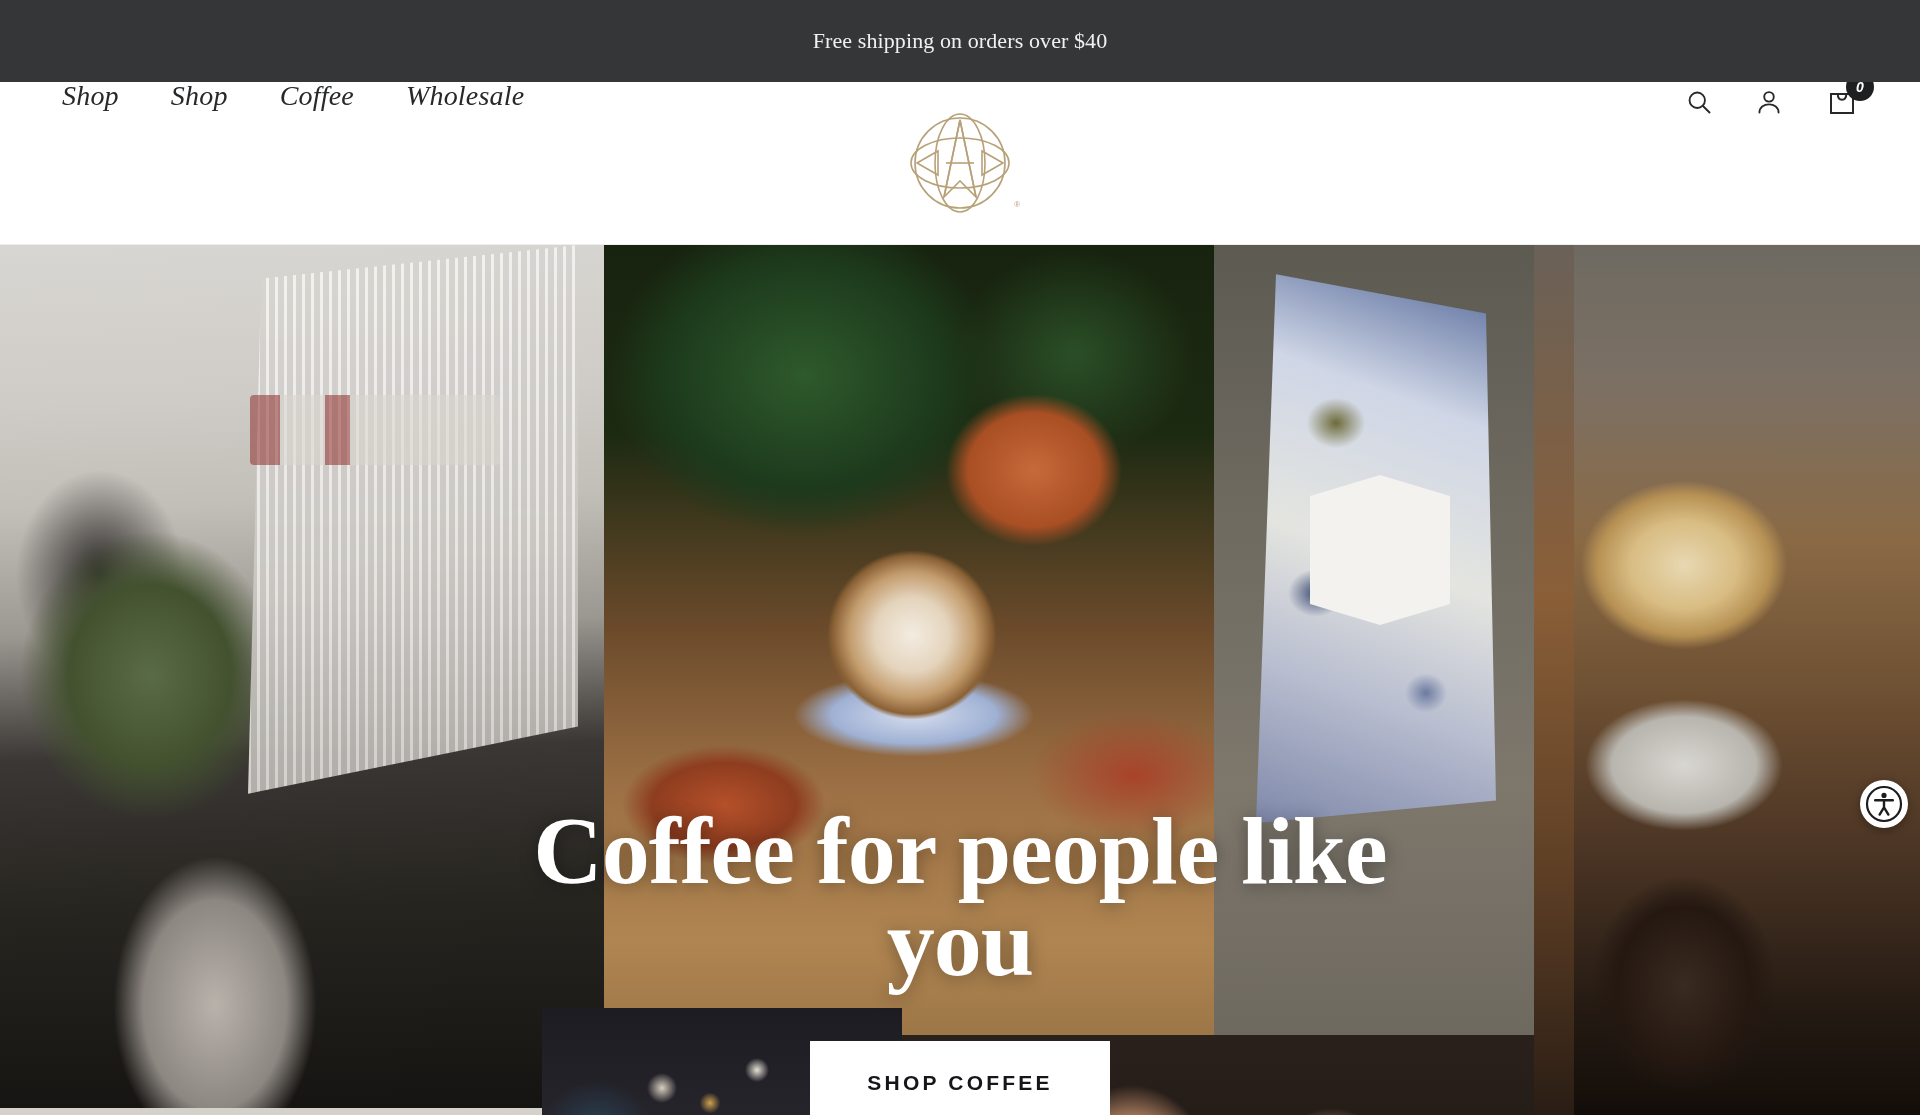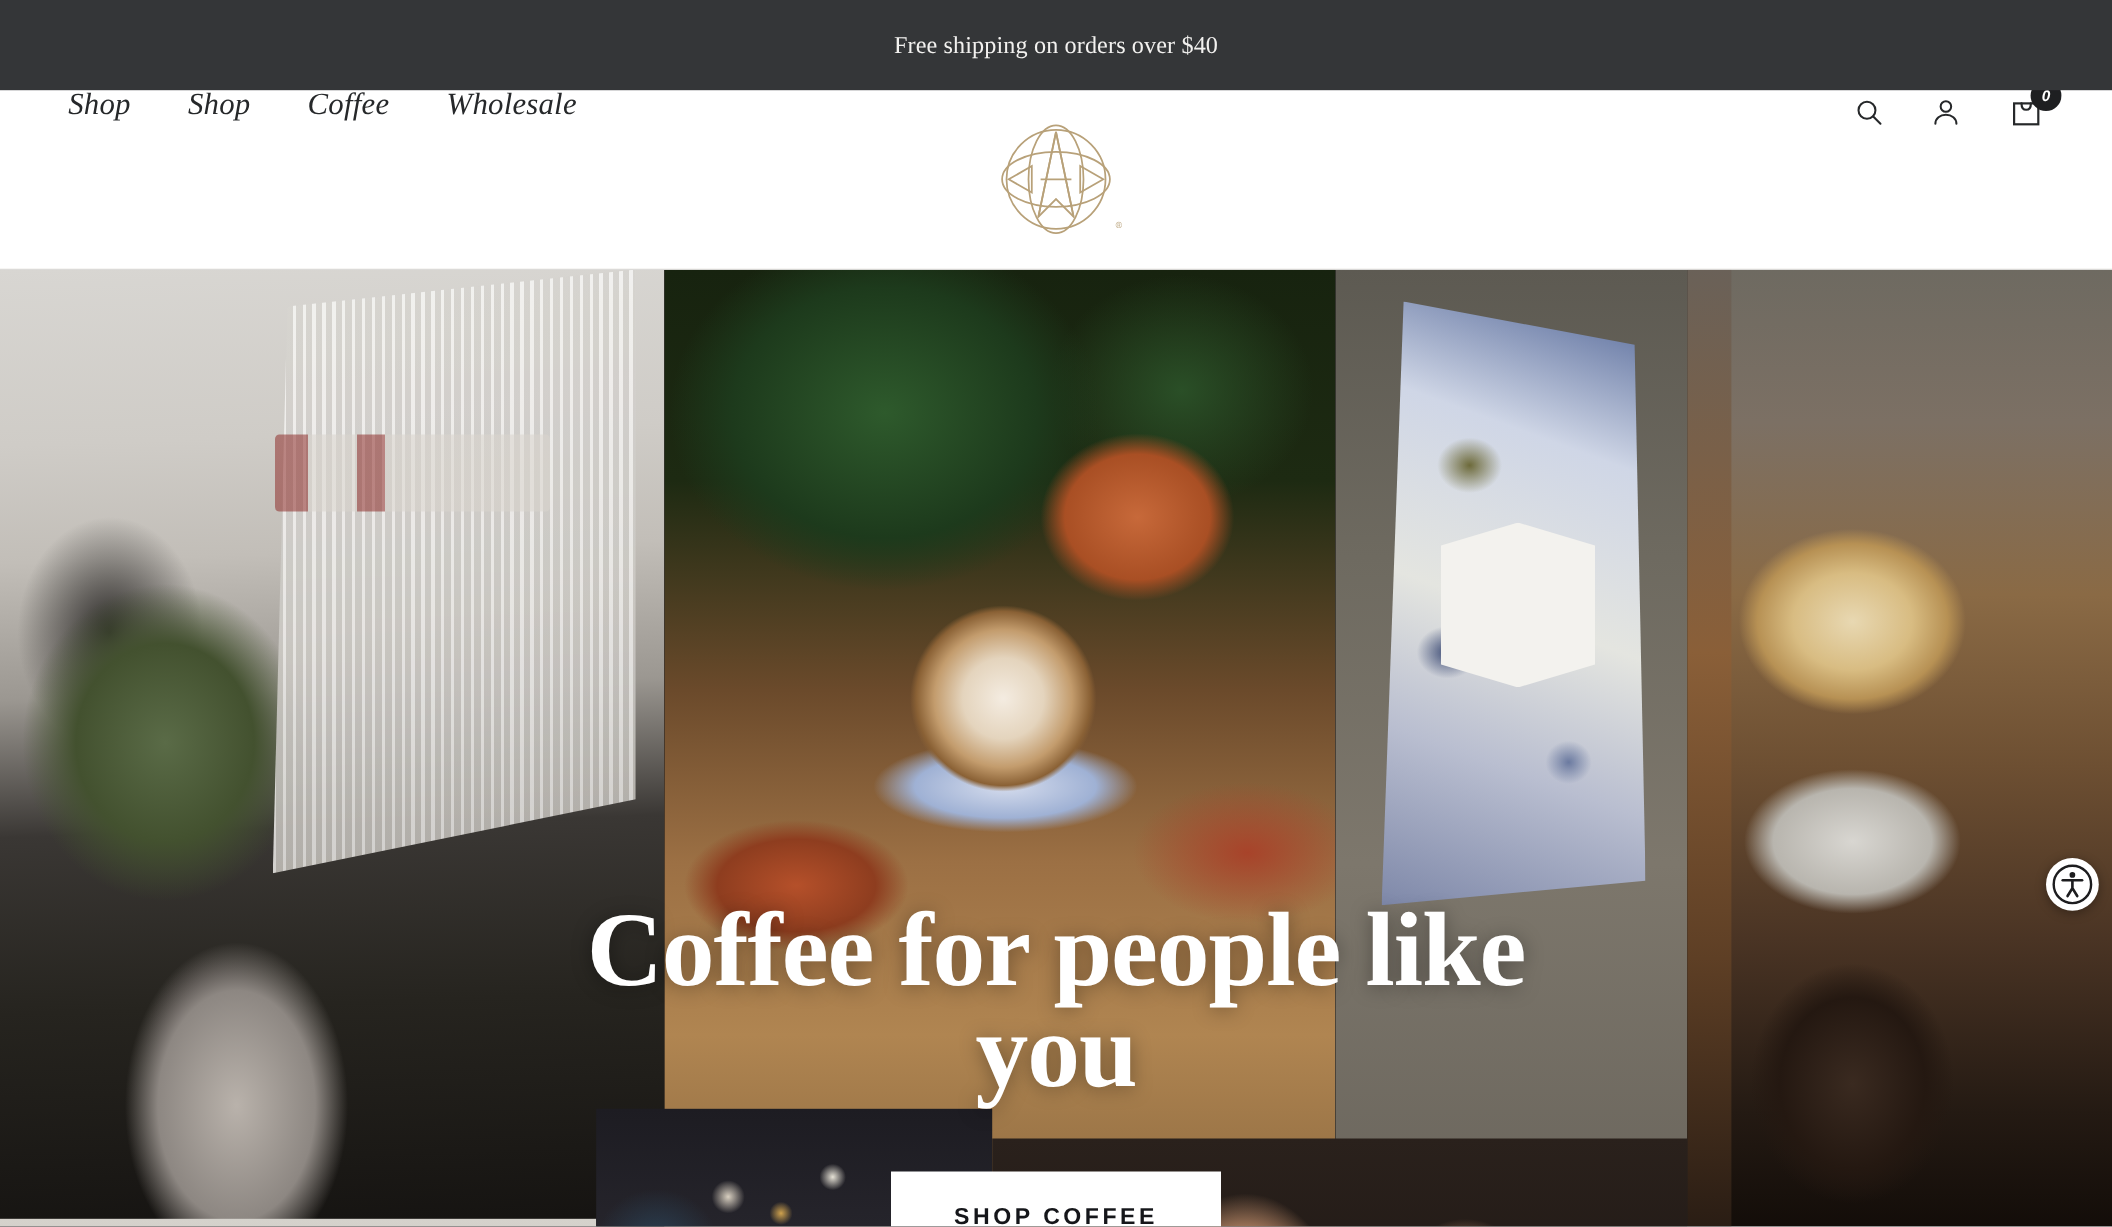--- a/index.html
+++ b/index.html
@@ -196,21 +196,21 @@
     position:absolute; left:0; right:0; top:560px;
     text-align:center; z-index:15;
   }
   .hero-title{
     font-family:"Liberation Serif", serif;
     font-weight:700;
     font-size:96px; line-height:.96;
     color:#ffffff;
     letter-spacing:-1px;
     text-shadow:0 2px 18px rgba(0,0,0,.35);
-    max-width:980px; margin:12px auto;
+    max-width:980px; margin:0 auto;
   }
   .hero-cta{
     display:inline-block; margin-top:52px;
     background:#ffffff; color:#15161a;
     font-family:"Liberation Sans", sans-serif;
     font-size:21px; font-weight:600;
     letter-spacing:3.2px;
     padding:30px 56px;
     text-decoration:none; cursor:pointer;
     min-width:300px;

